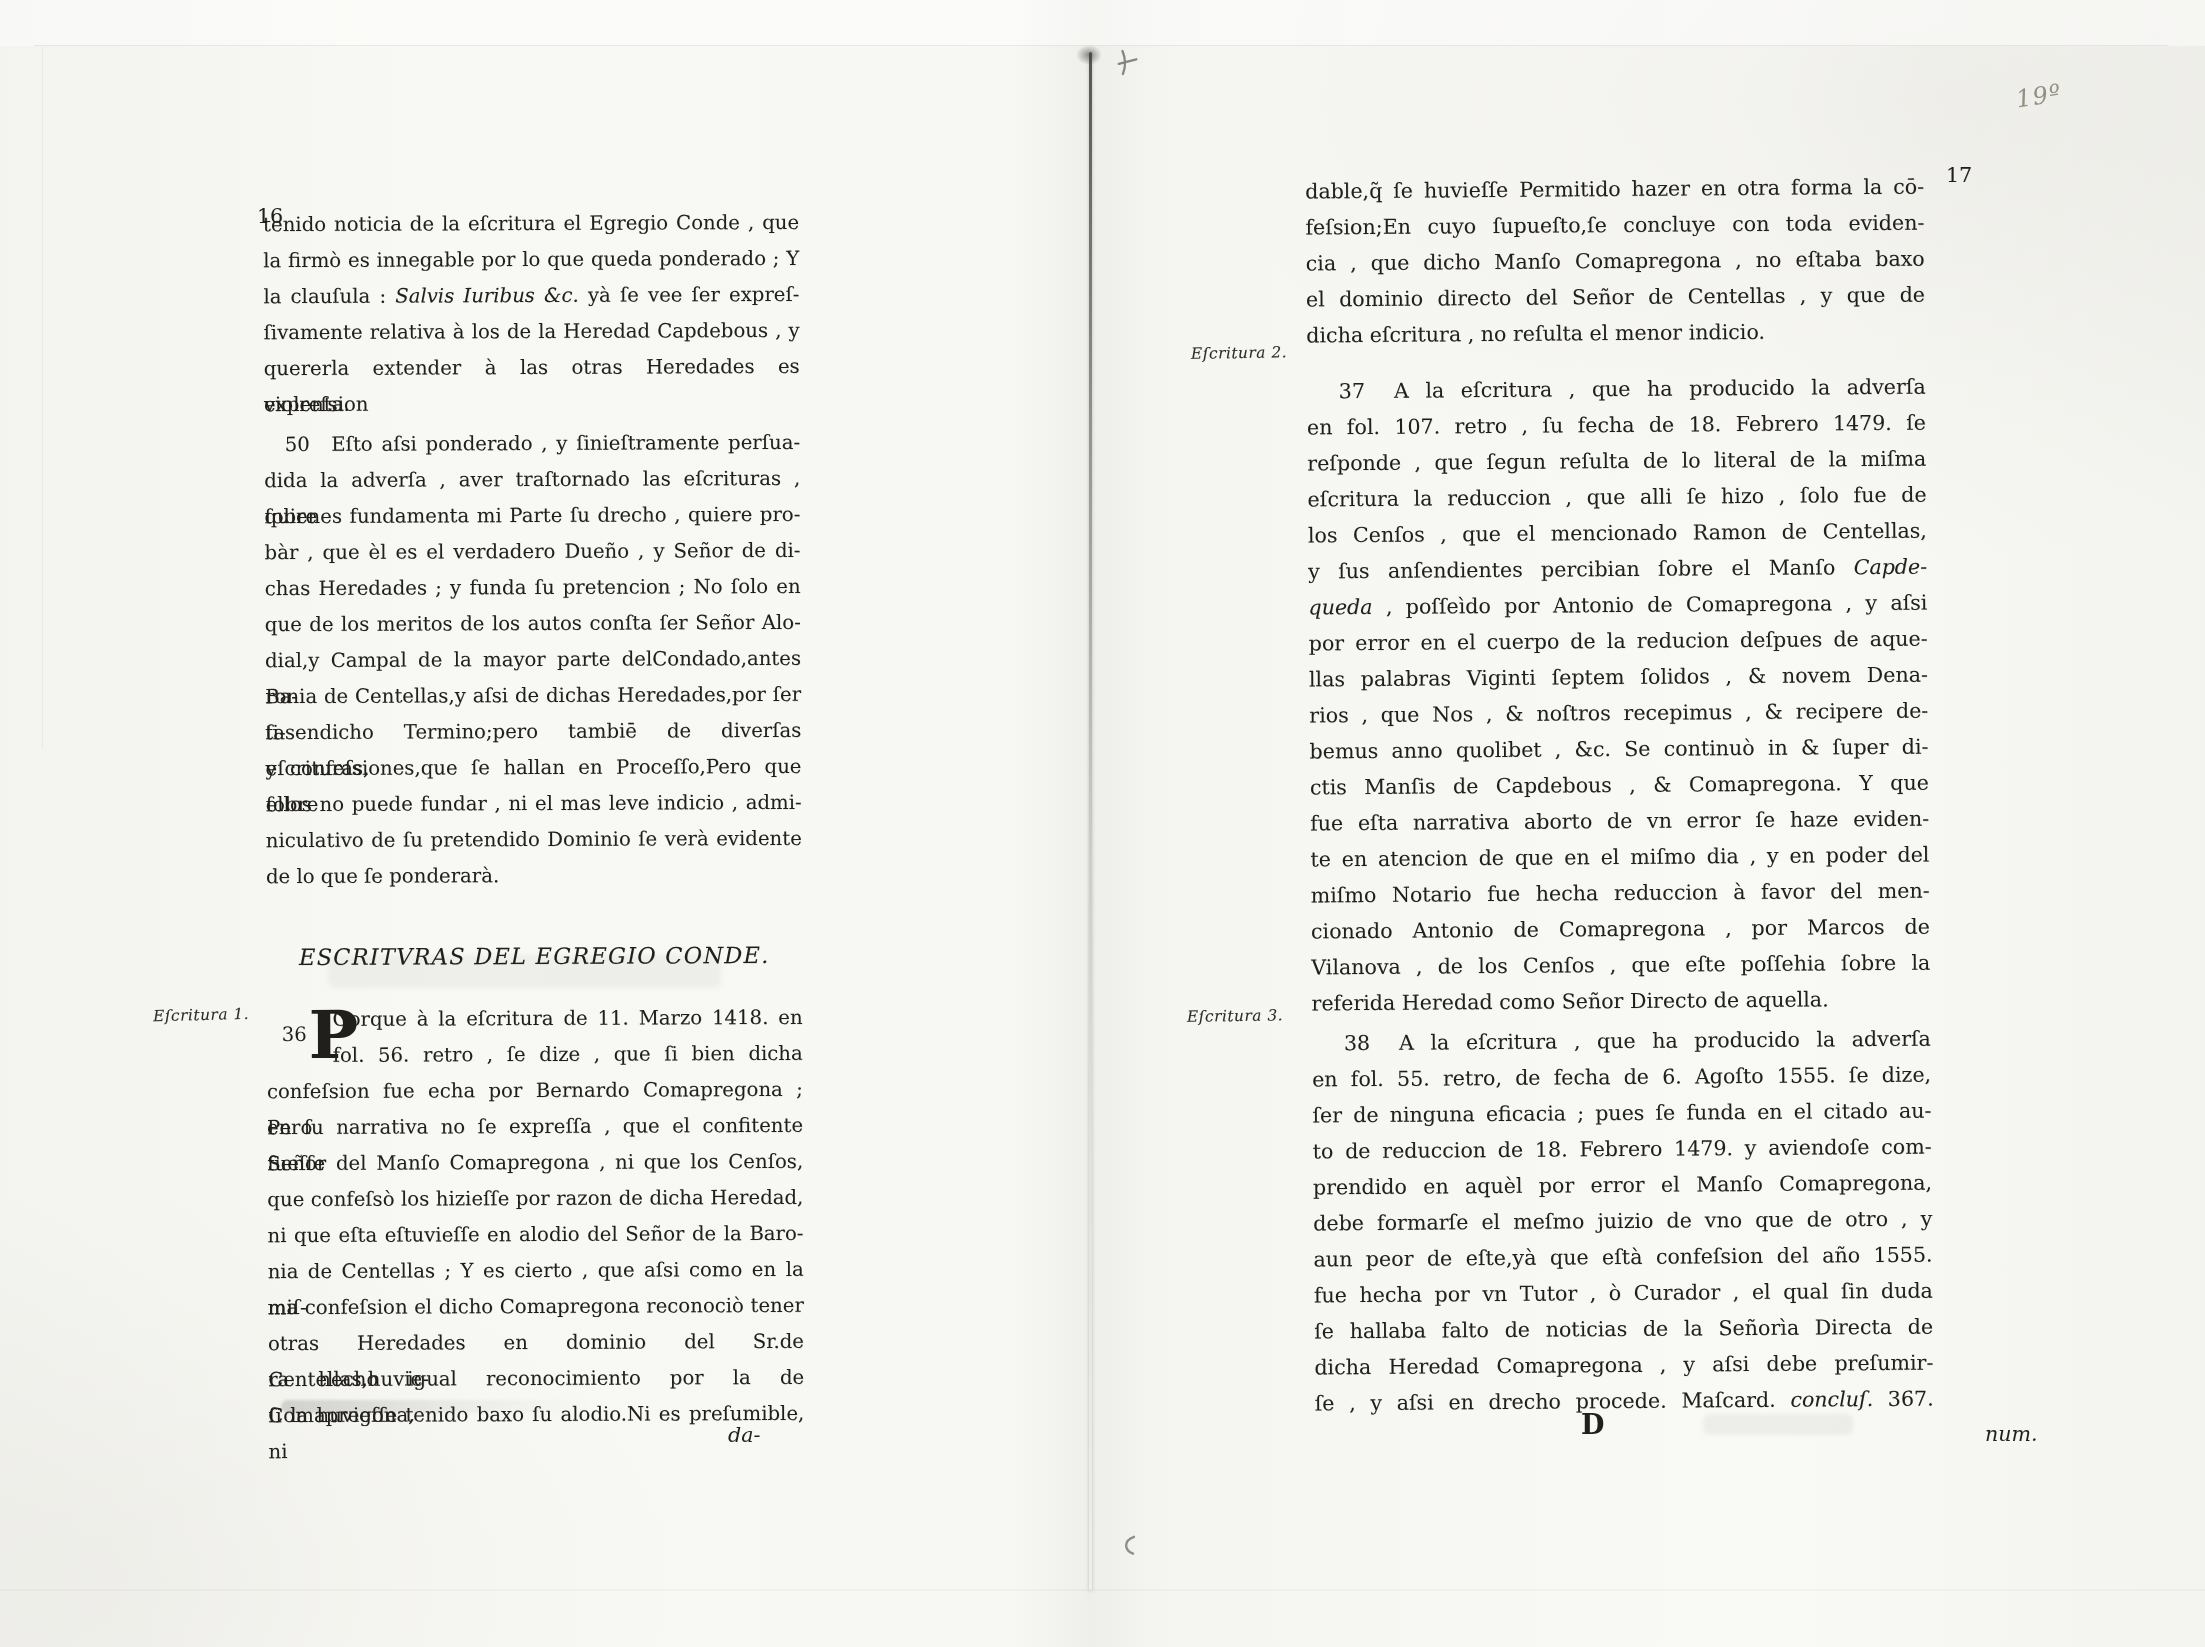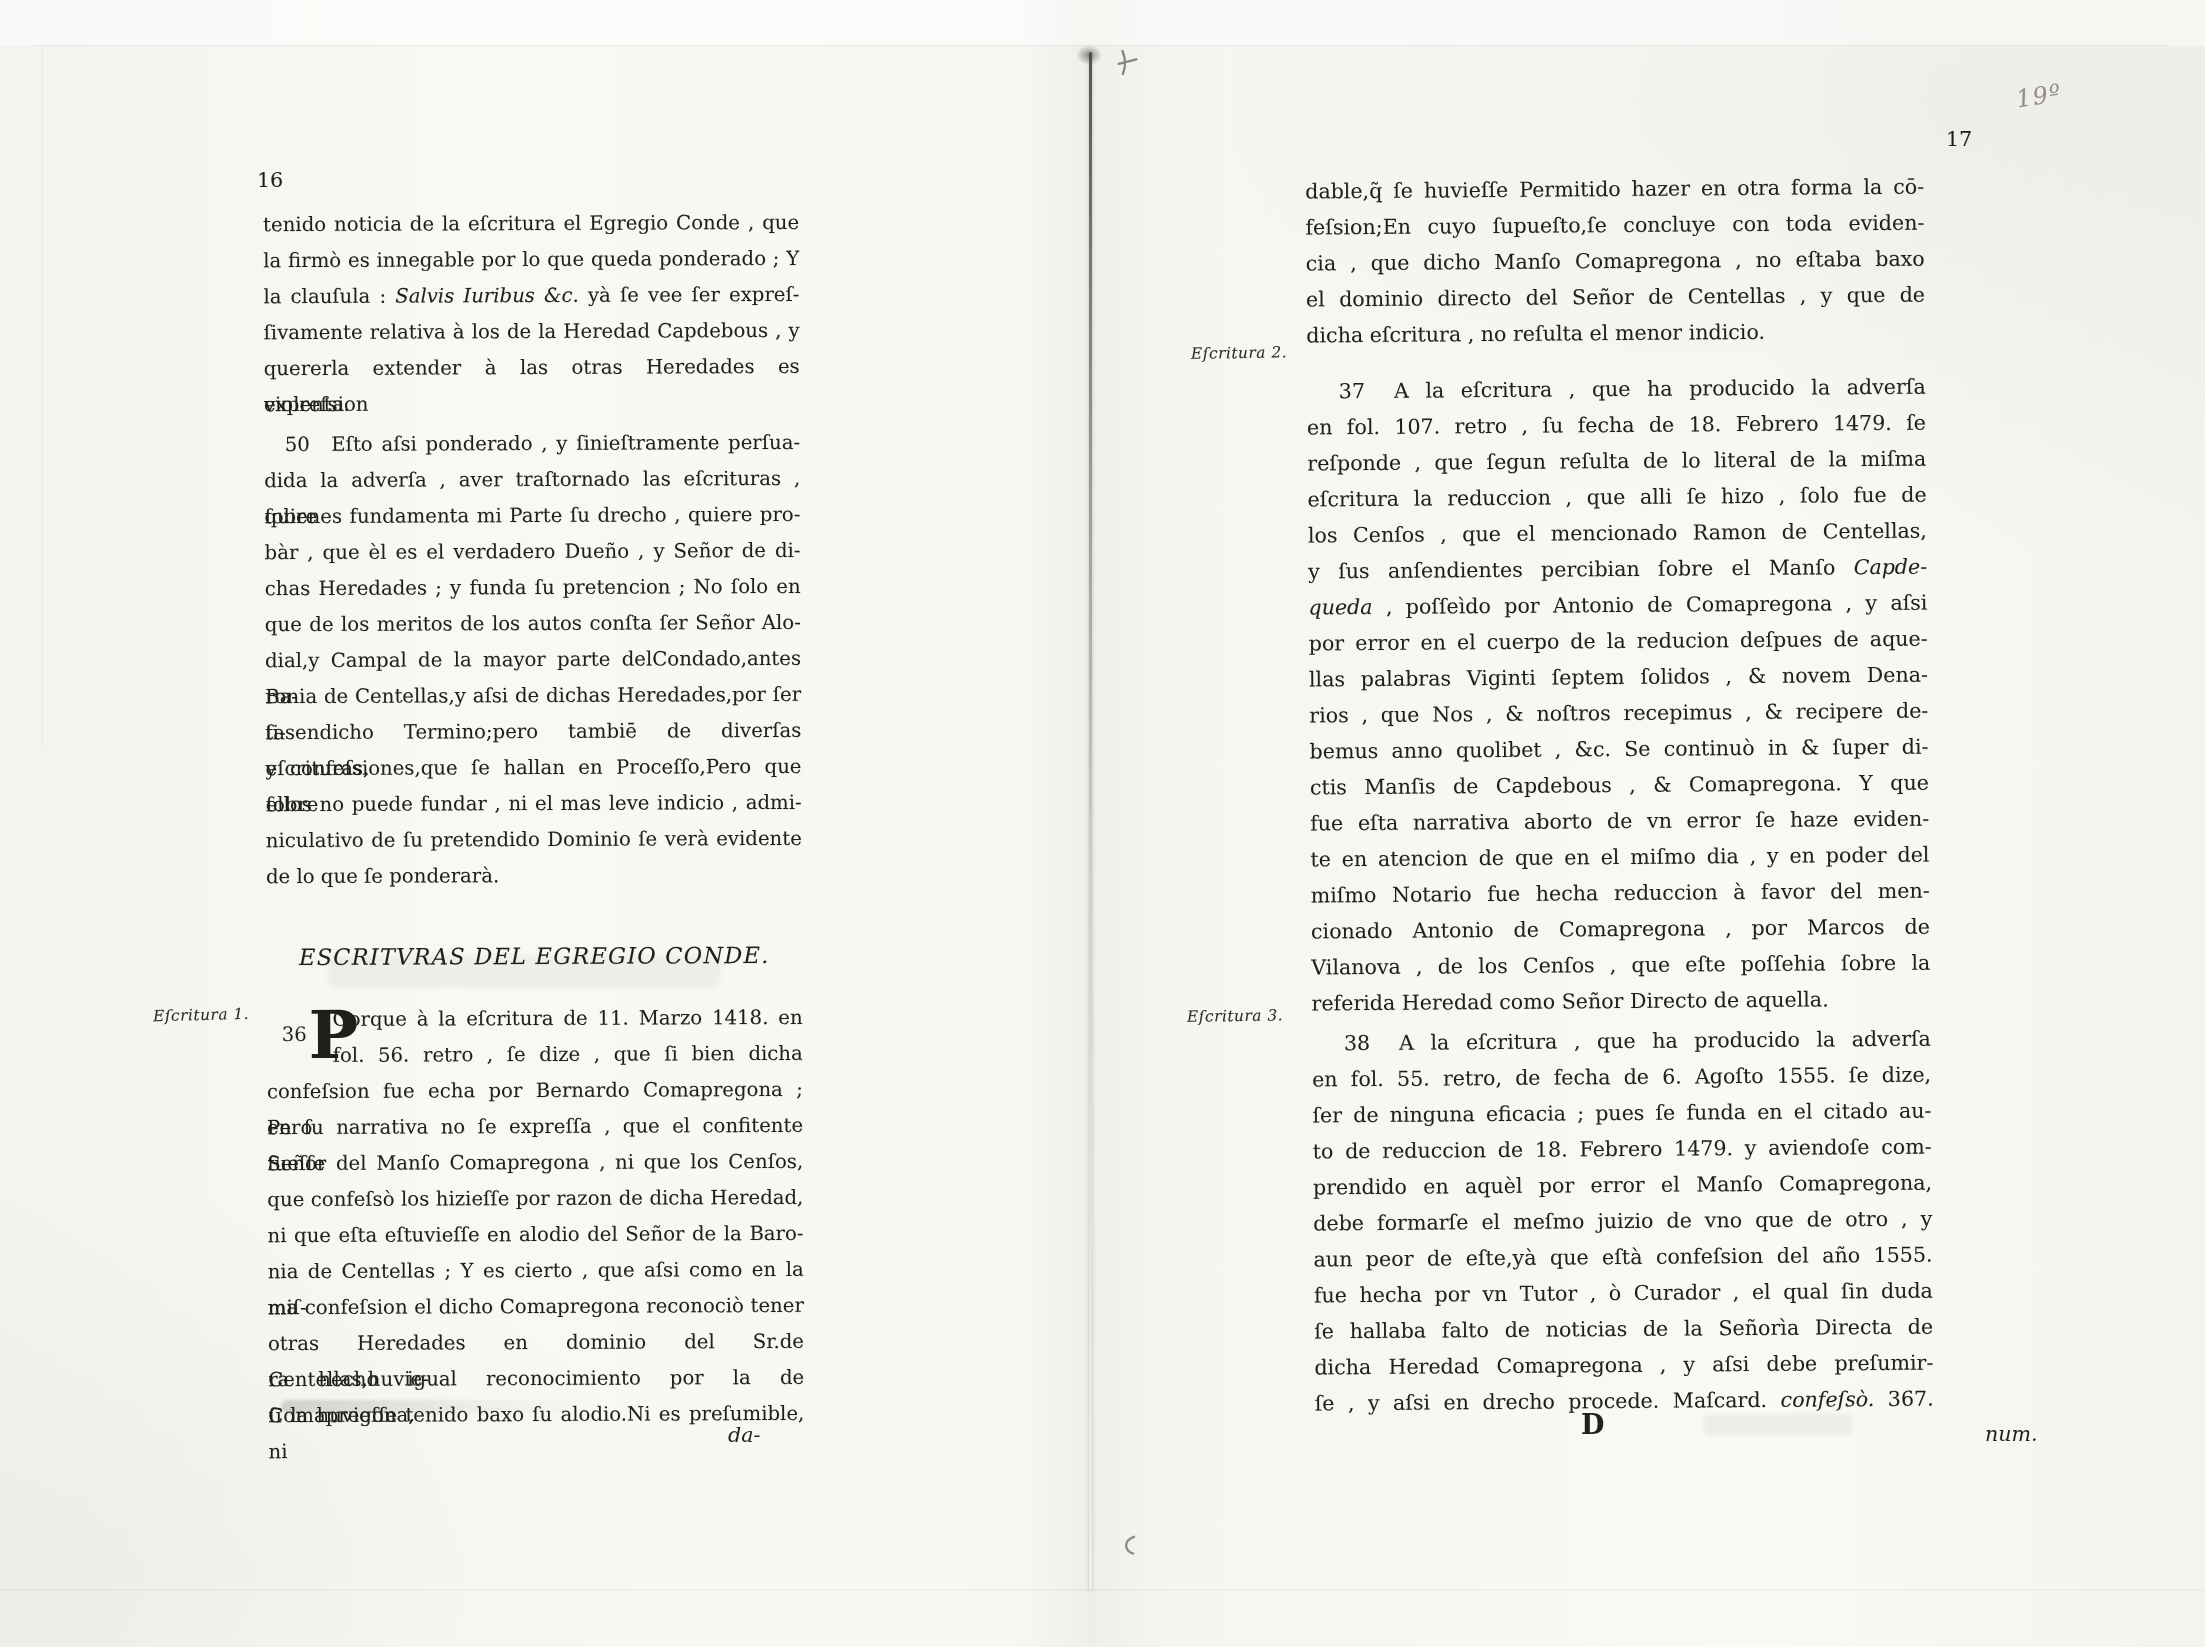--- a/index.html
+++ b/index.html
@@ -52,21 +52,21 @@
   .drop .drop-num{position:absolute;left:15px;top:21px;font-size:19.7px;}
   .drop .dropcap{position:absolute;left:42px;top:0px;font-size:66px;line-height:66px;font-weight:bold;}
   .drop-indent{padding-left:66px;}
 
   [data-col="left"] > :nth-child(2){margin-top:4.2px;}
   [data-col="left"] > :nth-child(3){margin-top:44px;}
   [data-col="left"] > :nth-child(4){margin-top:27px;}
   [data-col="right"] > :nth-child(2){margin-top:19.7px;}
   [data-col="right"] > :nth-child(3){margin-top:4.7px;}
 
-  .page-num{position:absolute;font-size:20.6px;text-shadow:0.3px 0.3px 0 rgba(33,31,27,0.25);}
+  .page-num{position:absolute;font-size:20.6px;text-shadow:0.3px 0.3px 0 rgba(33,31,27,0.25);margin-top:36px;}
   .pn-left{left:257px;top:168px;}
   .pn-right{left:1946px;top:127px;}
   .margin-note{position:absolute;font-style:italic;font-size:15.4px;color:#2f2d29;letter-spacing:0.5px;
     text-shadow:0.2px 0.2px 0 rgba(40,38,34,0.3);}
   .mn-1{left:153px;top:1006px;transform:rotate(-1.5deg);}
   .mn-2{left:1191px;top:344px;transform:rotate(-1deg);}
   .mn-3{left:1187px;top:1007px;transform:rotate(-1deg);}
   .catchword{position:absolute;font-size:20.6px;font-style:italic;}
   .cw-left{left:728px;top:1423px;}
   .cw-right{left:1985px;top:1422px;font-style:italic;}
@@ -182,21 +182,21 @@
         <div class="line j"><span class="para-num">38</span><span class="rm">A la eſcritura , que ha producido la adverſa</span></div>
         <div class="line j"><span class="rm">en fol. 55. retro, de fecha de 6. Agoſto 1555. ſe dize,</span></div>
         <div class="line j"><span class="rm">ſer de ninguna eficacia ; pues ſe funda en el citado au-</span></div>
         <div class="line j"><span class="rm">to de reduccion de 18. Febrero 1479. y aviendoſe com-</span></div>
         <div class="line j"><span class="rm">prendido en aquèl por error el Manſo Comapregona,</span></div>
         <div class="line j"><span class="rm">debe formarſe el meſmo juizio de vno que de otro , y</span></div>
         <div class="line j"><span class="rm">aun peor de eſte,yà que eſtà confeſsion del año 1555.</span></div>
         <div class="line j"><span class="rm">fue hecha por vn Tutor , ò Curador , el qual ſin duda</span></div>
         <div class="line j"><span class="rm">ſe hallaba falto de noticias de la Señorìa Directa de</span></div>
         <div class="line j"><span class="rm">dicha Heredad Comapregona , y aſsi debe preſumir-</span></div>
-        <div class="line j"><span class="rm">ſe , y aſsi en drecho procede. Maſcard. </span><span class="it">confeſsò.</span><span class="rm"> 367.</span></div>
+        <div class="line j"><span class="rm">ſe , y aſsi en drecho procede. Maſcard. </span><span class="it">concluſ.</span><span class="rm"> 367.</span></div>
       </div>
     </div>
 
   <span class="catchword cw-left">da-</span>
   <span class="signature">D</span>
   <span class="catchword cw-right">num.</span>
 </div>
 
 
 </body></html>

